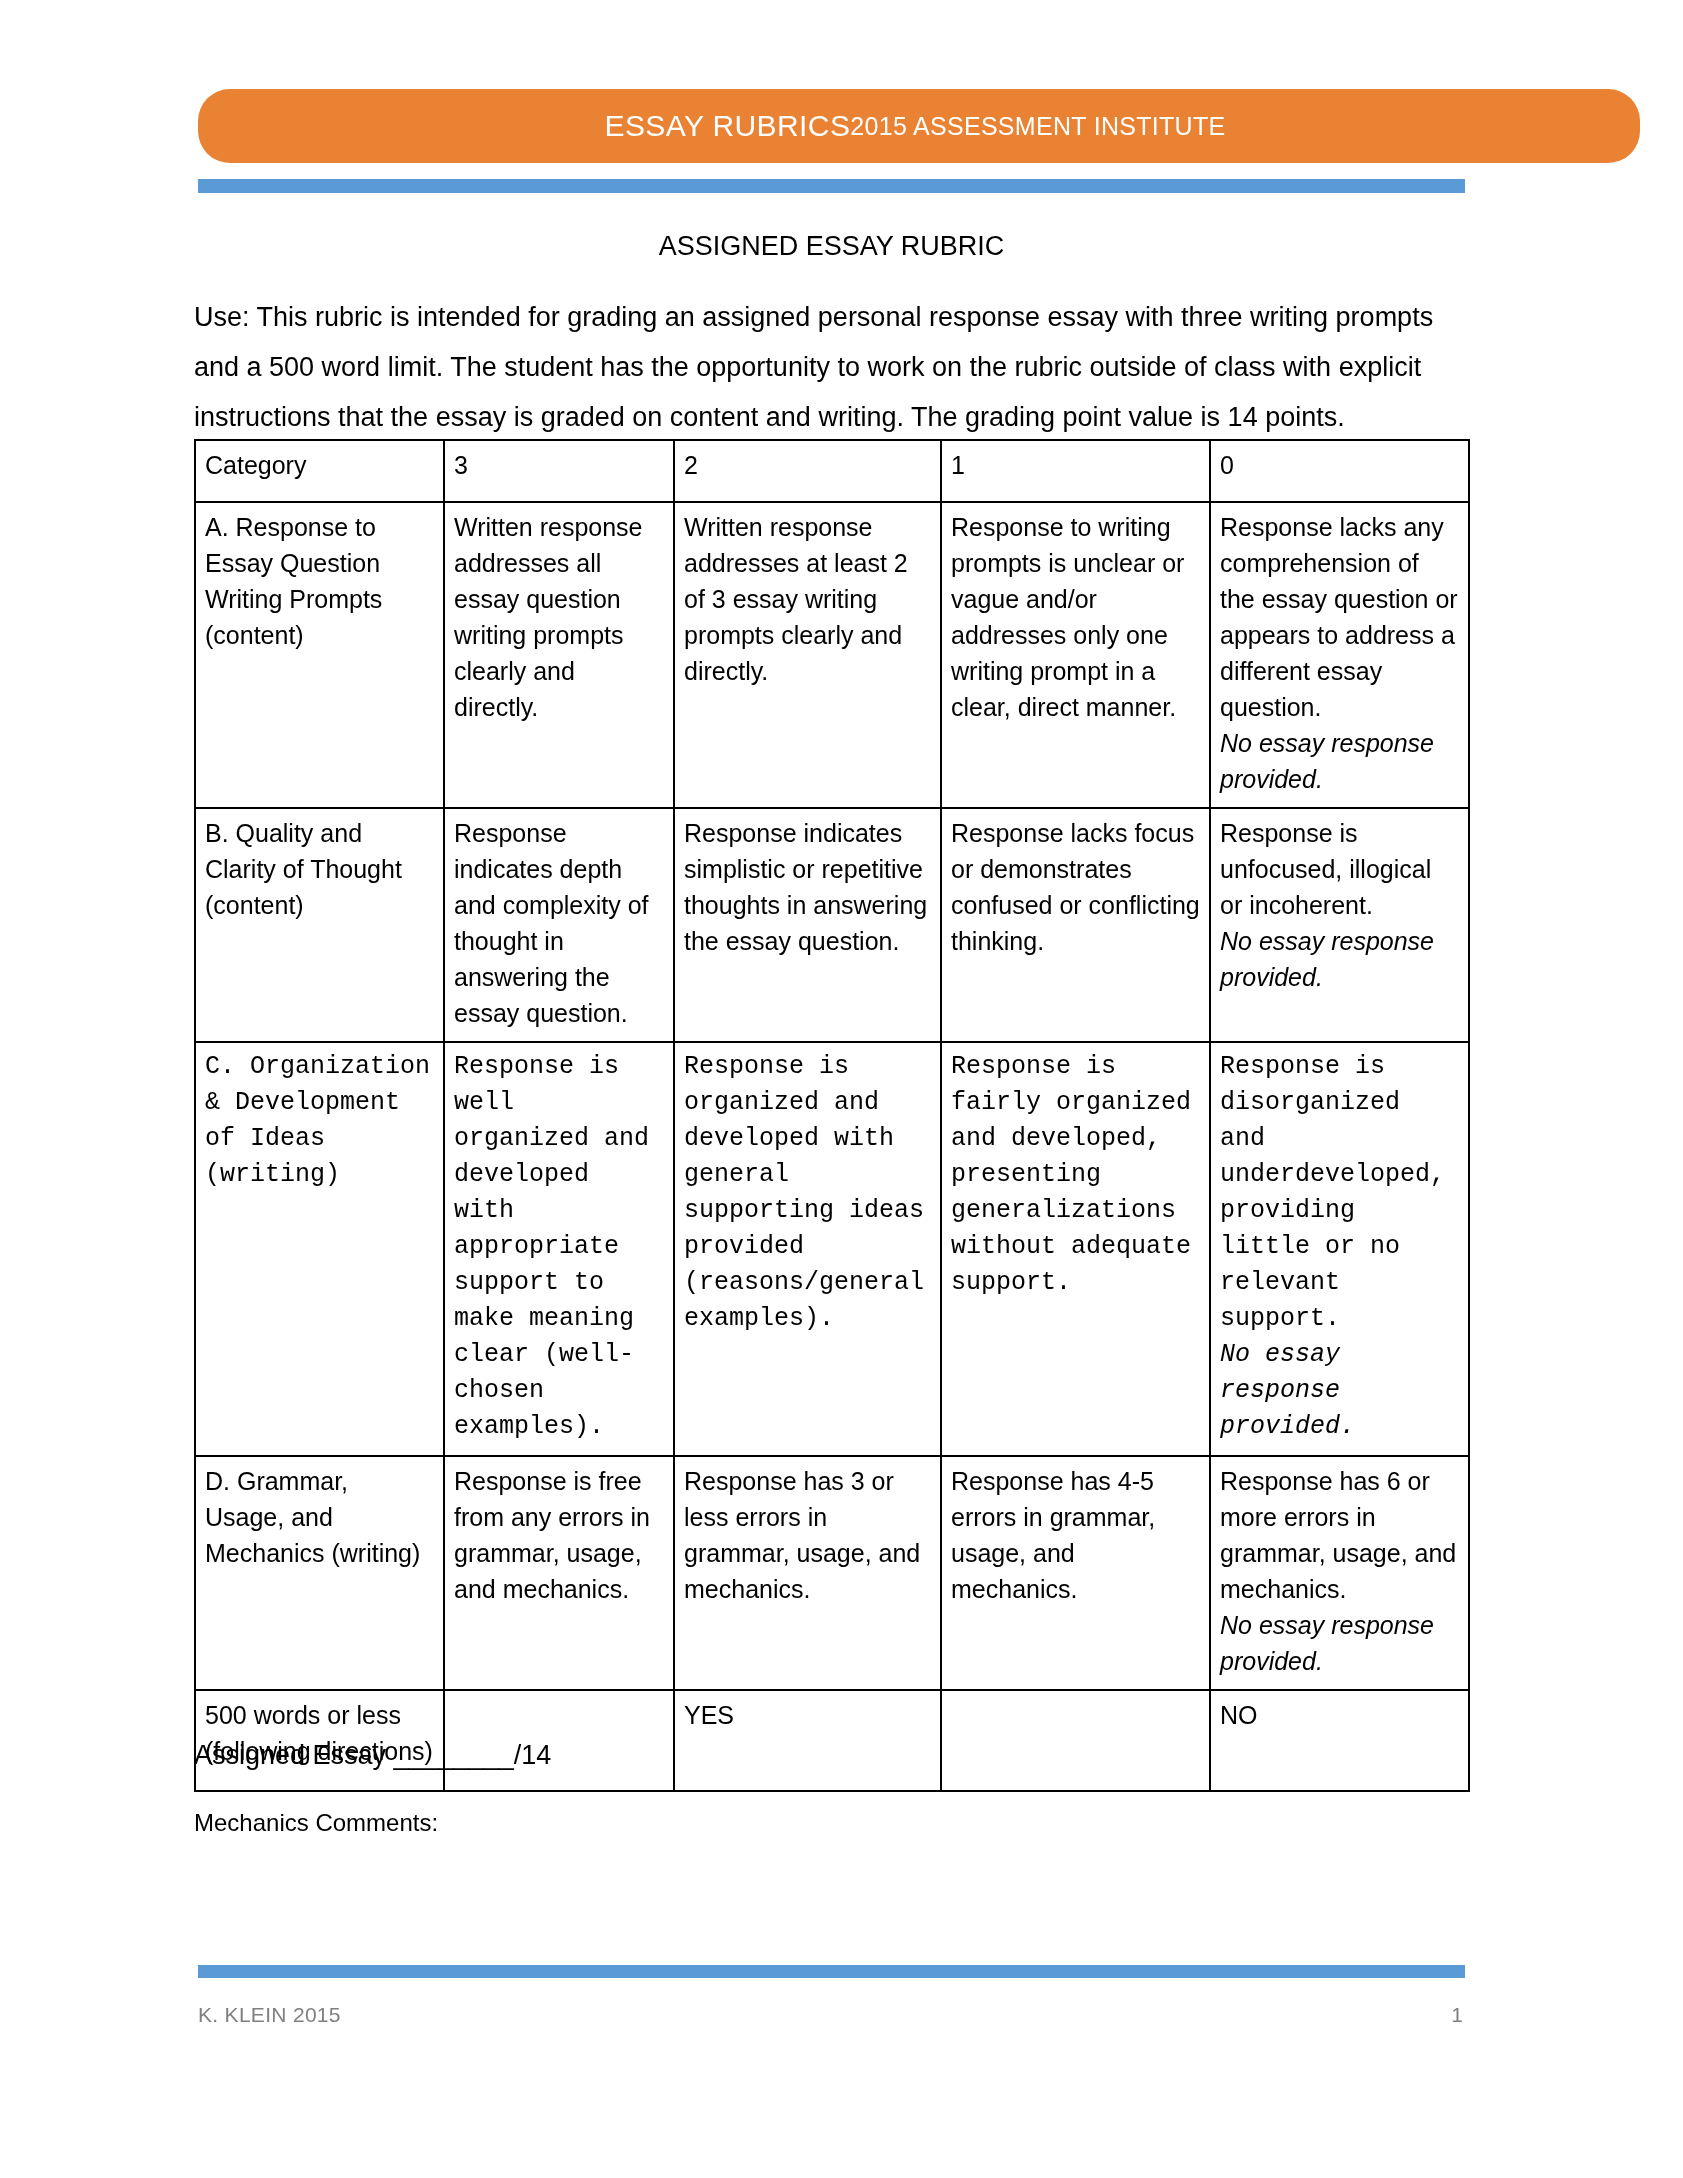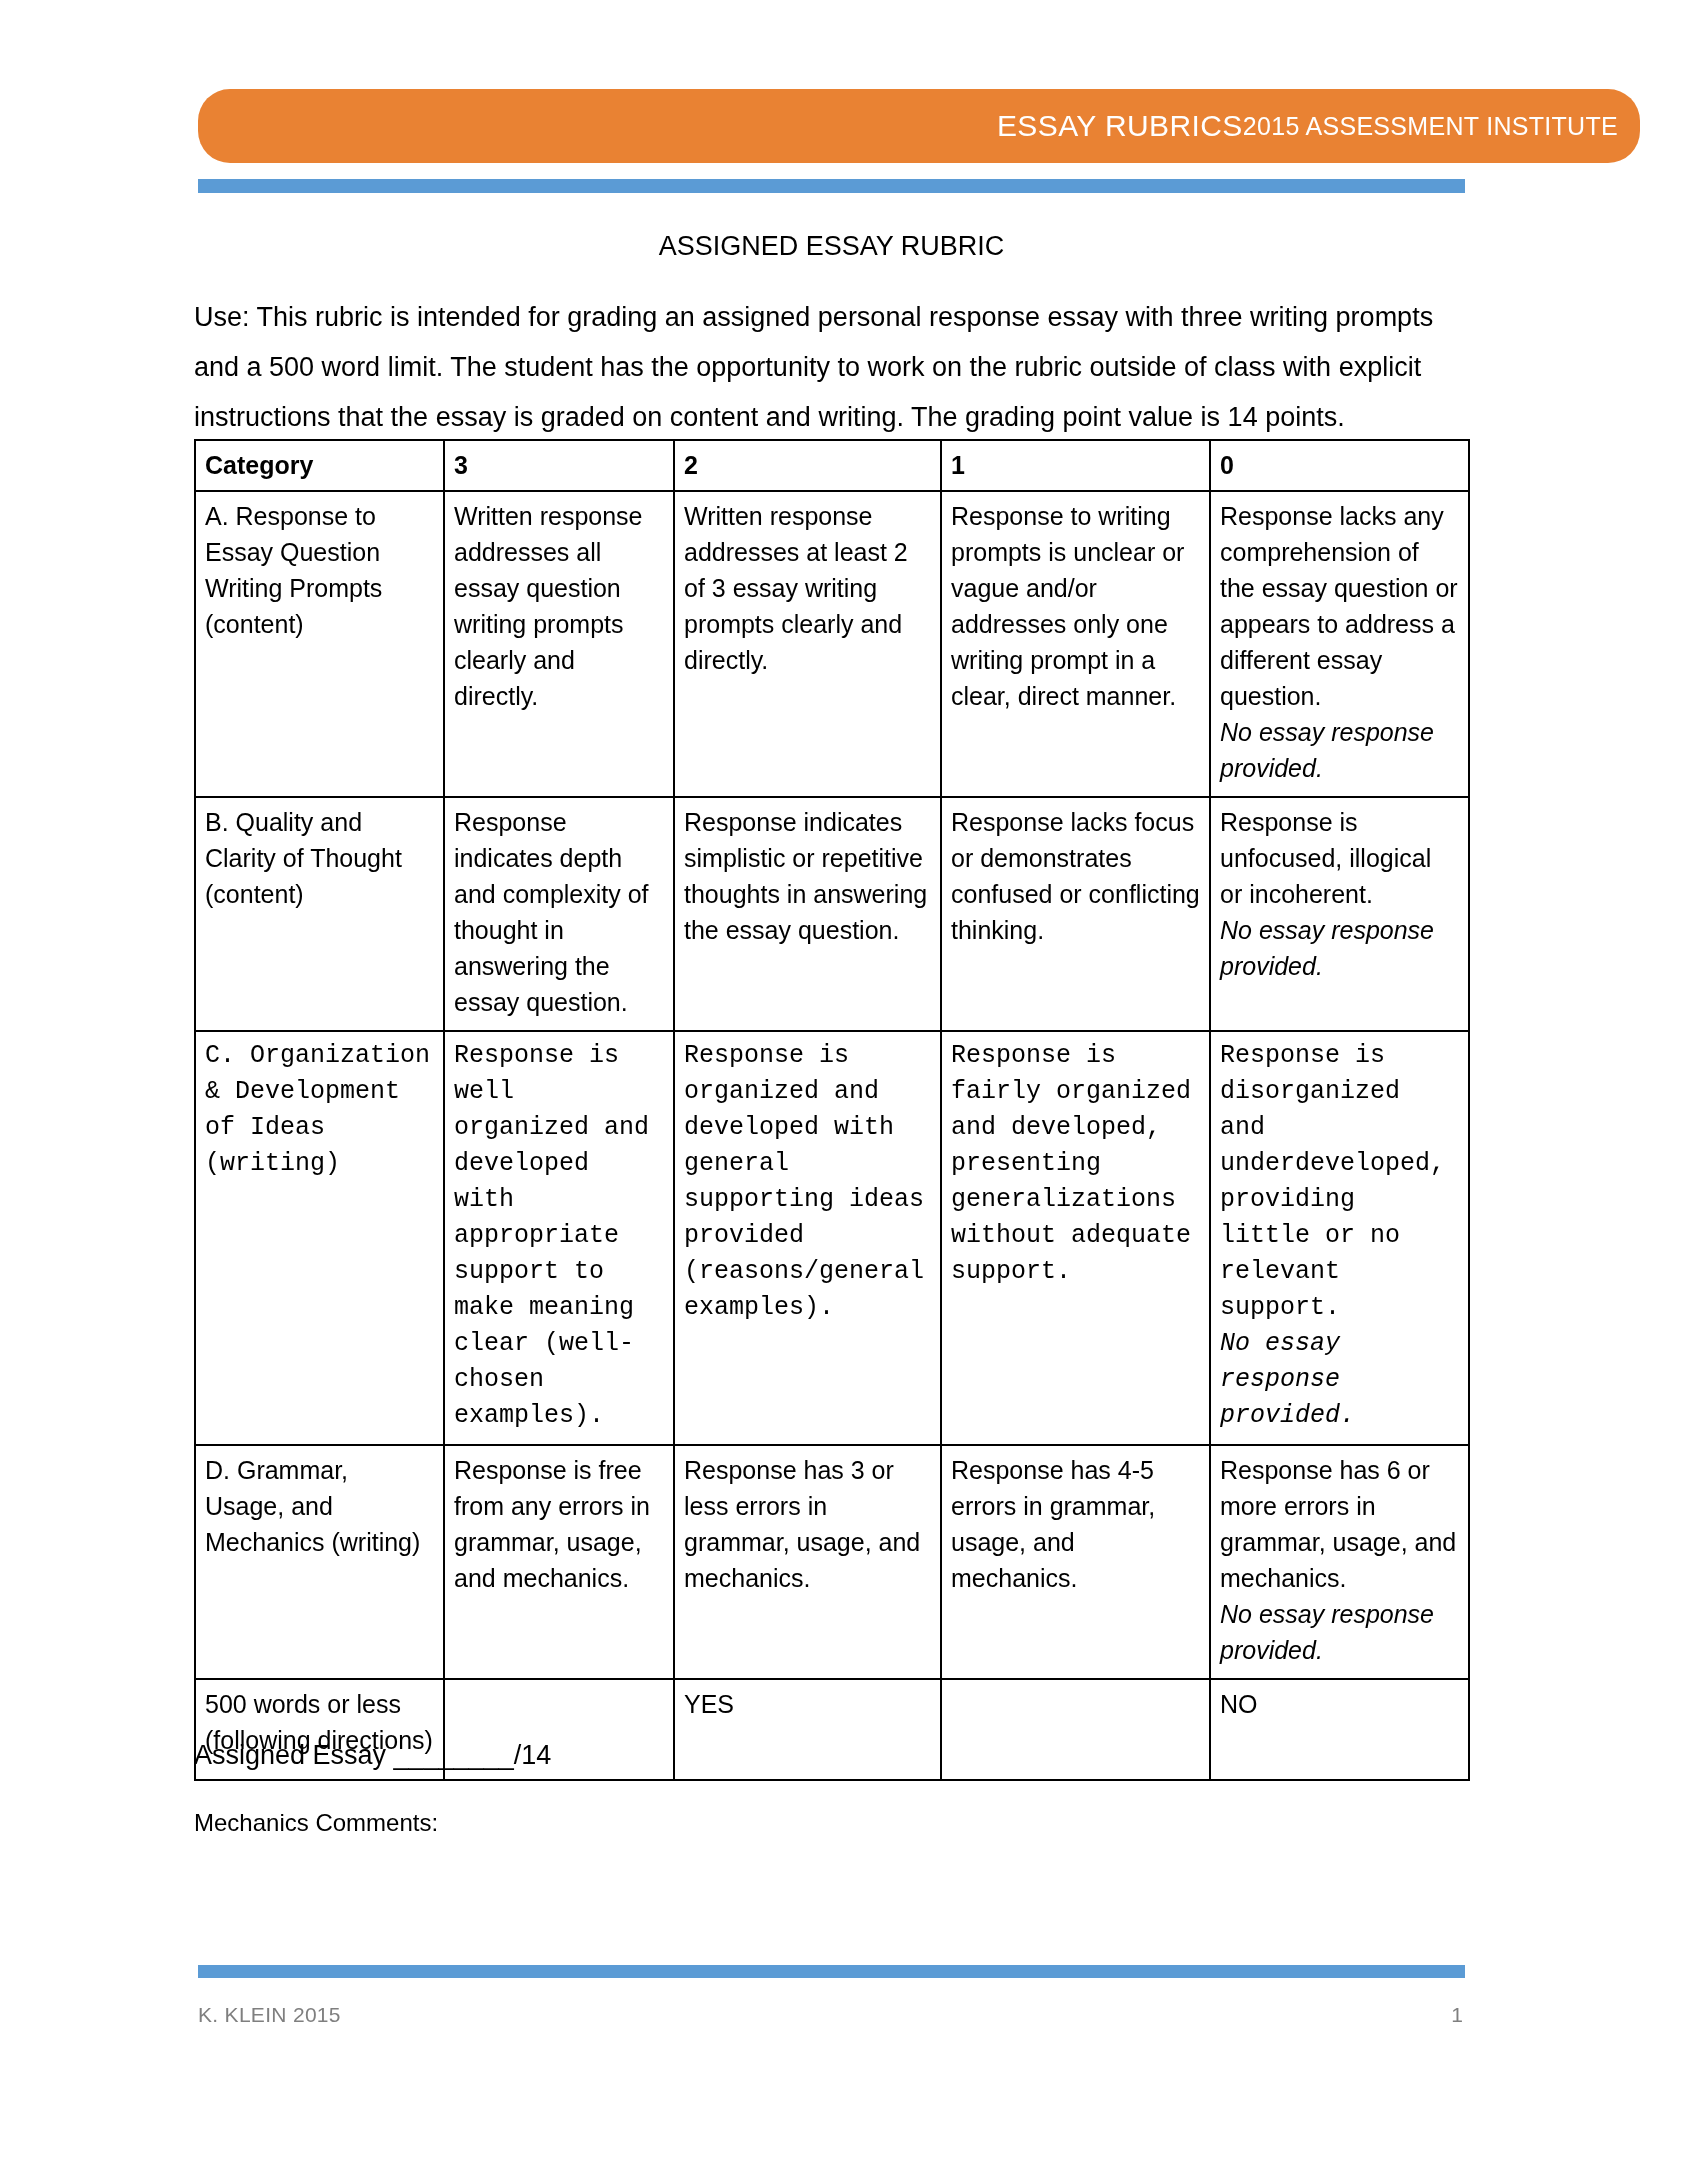--- a/index.html
+++ b/index.html
@@ -27,21 +27,21 @@
   
   .header-band {
     position: absolute;
     left: 198px;
     top: 89px;
     width: 1442px;
     height: 74px;
     background: #E98233;
     display: flex;
     align-items: center;
-    justify-content: flex-end;
+    justify-content: center;
     box-sizing: border-box;
     padding: 0 22px 0 14px;
     border-radius: 32px;
   }
   .header-title {
     color: #ffffff;
     font-size: 30px;
     letter-spacing: 0.4px;
     font-weight: 400;
     white-space: nowrap;
@@ -102,22 +102,22 @@
     vertical-align: top;
     padding: 6px 9px 10px 9px;
     font-size: 25px;
     line-height: 36px;
     font-weight: 400;
     text-align: left;
     color: #000;
     background: #ffffff;
   }
   table.rubric th {
-    font-weight: 700;
-    padding-bottom: 7px;
+    font-weight: 400;
+    padding-bottom: 18px;
   }
   col.c-cat { width: 249px; }
   col.c-3   { width: 230px; }
   col.c-2   { width: 267px; }
   col.c-1   { width: 269px; }
   col.c-0   { width: 259px; }
 
   .italic-note {
     font-style: italic;
     display: block;

